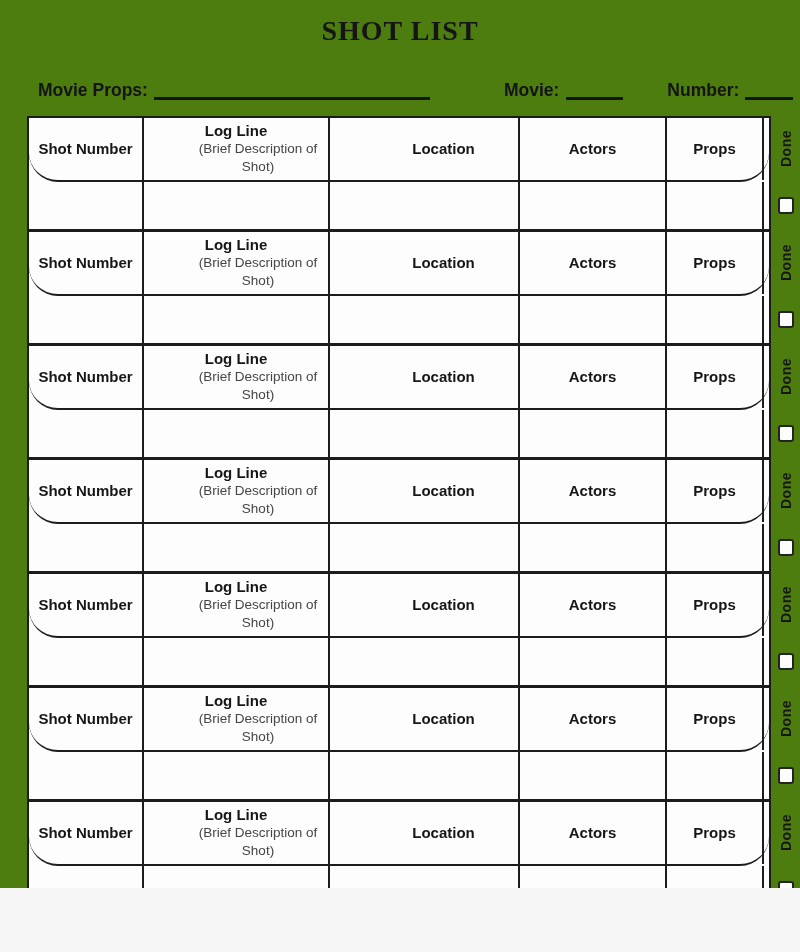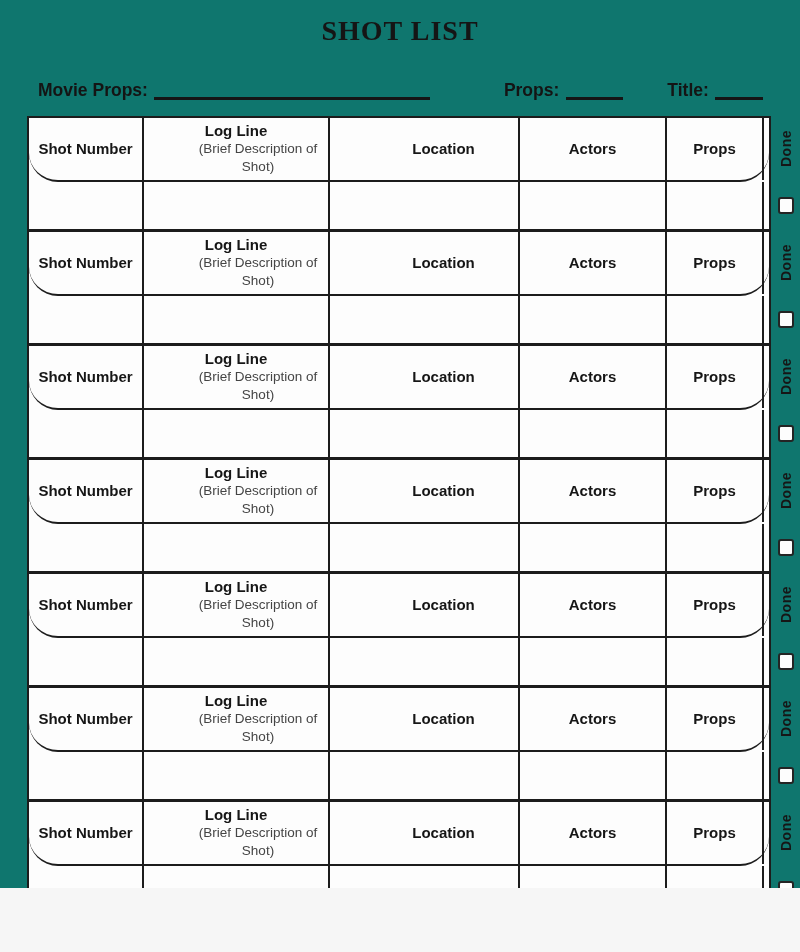--- a/index.html
+++ b/index.html
@@ -2,21 +2,21 @@
 <html><head>
 <meta charset="utf-8">
 <style>
   * { margin: 0; padding: 0; box-sizing: border-box; }
   html, body { background: #f6f6f6; }
   body { font-family: "Liberation Sans", sans-serif; }
   .sheet {
     position: relative;
     width: 800px;
     height: 888px;
-    background: #0f766e;
+    background: #4d7c0f;
     color: #111;
     overflow: hidden;
   }
   .page-title {
     padding-top: 15px;
     text-align: center;
     font-family: "Liberation Serif", serif;
     font-weight: 700;
     font-size: 28px;
     letter-spacing: 1px;
@@ -98,23 +98,23 @@
 </head>
 <body>
 
 <div class="sheet">
 
   <div class="page-title">SHOT LIST</div>
 
   <div class="fields">
     <span>Movie Props:</span>
     <span class="write-line movie-line"></span>
-    <span class="class-label">Props:</span>
+    <span class="class-label">Movie:</span>
     <span class="write-line class-line"></span>
-    <span class="group-label">Title:</span>
+    <span class="group-label">Number:</span>
     <span class="write-line group-line"></span>
   </div>
 
   <div class="shot-table" id="table-host">
   <div class="block">
     <div class="row header-row">
       <div class="cell c1 hcell">Shot Number</div>
       <div class="cell c2 hcell">
         <span>Log Line</span>
         <span class="h-sub">(Brief Description of Shot)</span>

